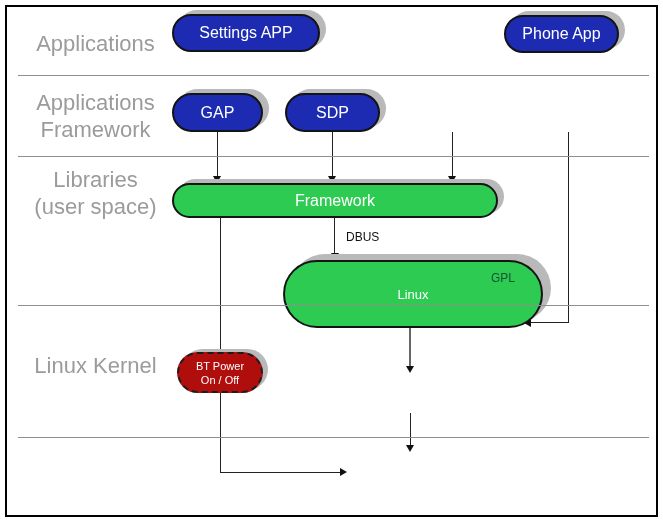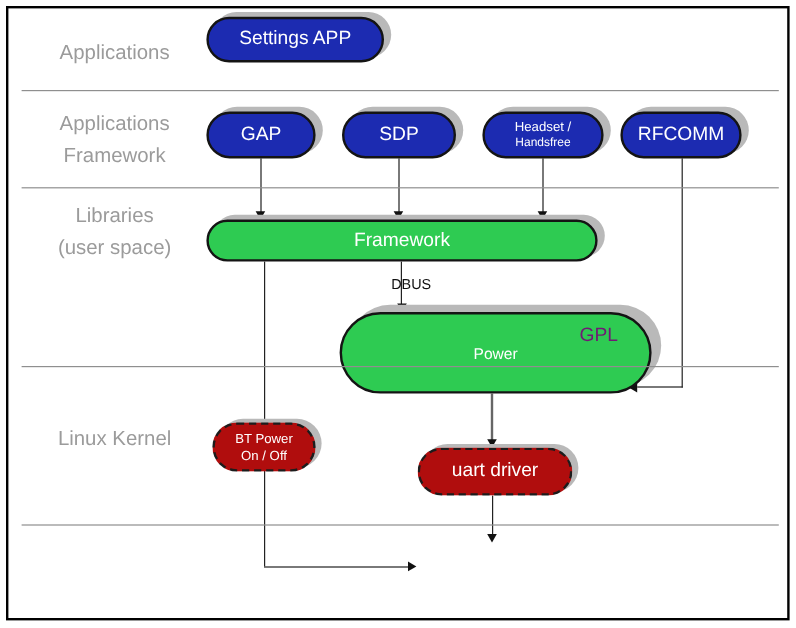--- a/index.html
+++ b/index.html
@@ -17,21 +17,21 @@
     position:relative;width:663px;height:523px;background:#ffffff;
     font-family:"Liberation Sans", sans-serif;overflow:hidden;
   }
   .frame{
     position:absolute;left:5px;top:5px;width:653px;height:512px;
     border:2px solid #000;box-sizing:border-box;
   }
   .divider{position:absolute;left:18px;width:631px;height:1px;background:var(--divider);z-index:3;}
   .layer-label{
     position:absolute;left:8px;width:175px;text-align:center;
-    color:var(--layer-label);font-size:17px;line-height:27px;z-index:2;
+    color:var(--layer-label);font-size:22px;line-height:27px;z-index:2;
   }
   .layer-label span{display:block;}
   .pill{
     position:absolute;box-sizing:border-box;z-index:2;
     display:flex;flex-direction:column;align-items:center;justify-content:center;
     color:#fff;text-align:center;
     border:2px solid var(--pill-border);
     box-shadow:6px -4px 0 0 var(--shadow);
   }
   .pill span{display:block;}
@@ -41,21 +41,21 @@
   .dashed{border:2px dashed #1c1c1c;box-shadow:5px -3px 0 0 var(--shadow);}
   .conn{position:absolute;background:var(--line);z-index:1;}
   .conn.v{width:1px;}
   .conn.h{height:1px;}
   .conn.thick{width:2px;background:#666;}
   .arr{position:absolute;width:0;height:0;z-index:2;}
   .arr.down{border-left:4px solid transparent;border-right:4px solid transparent;border-top:7px solid #111;}
   .arr.left{border-top:4px solid transparent;border-bottom:4px solid transparent;border-right:7px solid #111;}
   .arr.right{border-top:4px solid transparent;border-bottom:4px solid transparent;border-left:7px solid #111;}
   .edge-label{position:absolute;color:#111;font-size:12px;z-index:2;}
-  .gpl{position:absolute;right:26px;top:9px;color:#701a75;font-size:16px;}
+  .gpl{position:absolute;right:26px;top:9px;color:#14532d;font-size:12px;}
   .fs12{font-size:16px;}
   .fs13{font-size:13px;}
   .fs11{font-size:11px;line-height:14px;}
   .fs10{font-size:10px;line-height:13px;}
   .two-line{line-height:15px;align-items:center;}
 </style>
 </head>
 <body>
 
 <div class="canvas">
@@ -94,56 +94,49 @@
   <div class="conn v" style="left:568px;top:132px;height:191px"></div>
   <div class="conn h" style="left:531px;top:322px;width:38px"></div>
   <div class="arr left" style="left:524px;top:319px"></div>
 
   <div class="conn v" style="left:220px;top:218px;height:254px"></div>
   <div class="conn h" style="left:220px;top:472px;width:121px"></div>
   <div class="arr right" style="left:340px;top:468px"></div>
 
   <div class="conn v" style="left:334px;top:218px;height:36px"></div>
   <div class="arr down" style="left:331px;top:253px"></div>
-  <div class="edge-label" style="left:326px;top:230px">DBUS</div>
+  <div class="edge-label" style="left:346px;top:230px">DBUS</div>
 
   <div class="conn v thick" style="left:409px;top:328px;height:39px"></div>
   <div class="arr down" style="left:406px;top:366px"></div>
 
   <div class="conn v" style="left:410px;top:413px;height:33px"></div>
   <div class="arr down" style="left:406px;top:445px"></div>
 
   <div class="pill blue fs12" style="left:172px;top:14px;width:148px;height:38px;border-radius:19px">
     <span>Settings APP</span>
   </div>
+  <div class="pill blue fs12" style="left:504px;top:15px;width:115px;height:38px;border-radius:19px">
+    <span>Phone App</span>
+  </div>
 
   <div class="pill blue fs12" style="left:285px;top:93px;width:95px;height:39px;border-radius:20px">
     <span>SDP</span>
   </div>
   <div class="pill blue fs12" style="left:172px;top:93px;width:91px;height:39px;border-radius:20px">
     <span>GAP</span>
   </div>
-  <div class="pill blue" style="left:402px;top:93px;width:101px;height:39px;border-radius:20px">
-    <span class="fs11">Headset /</span>
-    <span class="fs10">Handsfree</span>
-  </div>
-  <div class="pill blue fs12" style="left:517px;top:93px;width:101px;height:39px;border-radius:20px">
-    <span>RFCOMM</span>
-  </div>
 
   <div class="pill green fs12" style="left:172px;top:183px;width:326px;height:35px;border-radius:18px">
     <span>Framework</span>
   </div>
   <div class="pill green fs13" style="left:283px;top:260px;width:260px;height:68px;border-radius:34px;box-shadow:8px -6px 0 0 var(--shadow)">
-    <span>Power</span>
+    <span>Linux</span>
     <span class="gpl">GPL</span>
   </div>
 
   <div class="pill red dashed two-line" style="left:177px;top:352px;width:86px;height:41px;border-radius:21px">
     <span class="fs11">BT Power</span>
     <span class="fs11">On / Off</span>
   </div>
-  <div class="pill red dashed fs12" style="left:348px;top:373px;width:129px;height:40px;border-radius:20px">
-    <span>uart driver</span>
-  </div>
 
 
 </div>
 
 </body></html>

